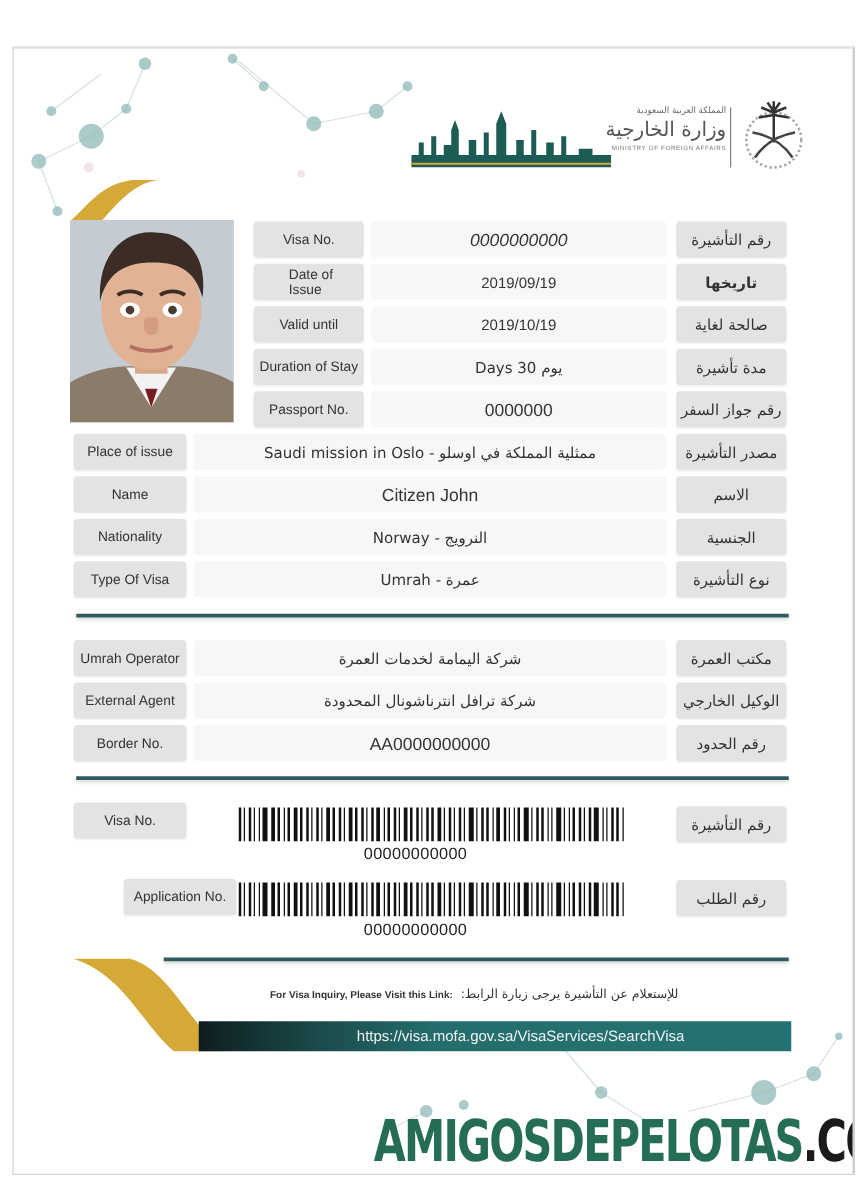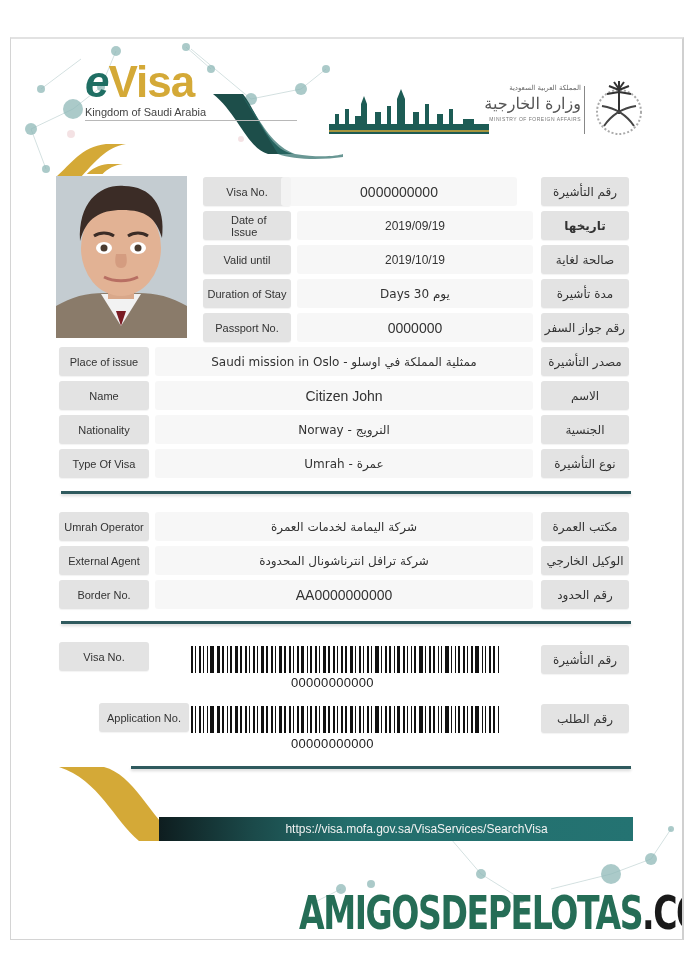--- a/index.html
+++ b/index.html
@@ -114,30 +114,20 @@
         <circle cx="660" cy="790" r="3"></circle>
         <circle cx="330" cy="850" r="5"></circle>
       <circle cx="360" cy="845" r="4"></circle>
     </g>
     <g fill="#e5b9bd" opacity="0.4">
       <circle cx="60" cy="95" r="4"></circle>
         <circle cx="230" cy="100" r="3"></circle>
     </g>
   </svg>
 
-  <div class="evisa-logo" style="left:52px;top:15px;">
-    <svg style="position:absolute;left:0;top:0;" width="280" height="120">
-      <path d="M150 40 L180 40 C195 60 205 95 230 100 L205 100 C185 95 175 60 150 40 Z" fill="#1d4e4a"></path>
-      <path d="M178 40 C195 60 205 90 232 100 C255 104 275 102 280 100 L280 103 C260 106 230 106 215 100 Z" fill="#2a6b66" opacity="0.7"></path>
-      <path d="M0 150 L15 130 C25 118 30 112 45 110 L60 110 C45 112 38 120 28 135 Z" fill="#d4a937"></path>
-    </svg>
-    <div class="evisa-word"><span class="e">e</span><span class="visa">Visa</span></div>
-    <div class="evisa-sub">Kingdom of Saudi Arabia</div>
-    <div class="evisa-rule"></div>
-  </div>
 
   <svg style="position:absolute;left:40px;top:100px;" width="80" height="40">
     <path d="M5 38 C20 25 30 8 55 5 L75 5 C55 8 42 25 30 38 Z" fill="#d4a937"></path>
   </svg>
 
   <svg class="skyline" viewBox="0 0 160 50">
     <path d="M0 50 L0 40 L6 40 L6 30 L10 30 L10 40 L16 40 L16 25 L20 25 L20 40 L26 40 L26 32 L32 32 L32 20 L35 12 L38 20 L38 40 L46 40 L46 28 L52 28 L52 40 L58 40 L58 22 L62 22 L62 40 L68 40 L68 15 L72 5 L76 15 L76 40 L84 40 L84 28 L90 28 L90 40 L96 40 L96 20 L100 20 L100 40 L108 40 L108 30 L114 30 L114 40 L120 40 L120 25 L124 25 L124 40 L134 40 L134 35 L145 35 L145 40 L160 40 L160 50 Z" fill="#1d5c55"></path>
     <line x1="0" y1="47" x2="160" y2="47" stroke="#d4a937" stroke-width="1.5"></line>
   </svg>
 
@@ -168,21 +158,21 @@
       <ellipse cx="82" cy="72" rx="8" ry="6" fill="#fff"></ellipse>
         <circle cx="82" cy="72" r="3.5" fill="#4a3b30"></circle>
       <path d="M38 60 C44 56 52 56 58 60 M72 60 C78 56 86 56 92 60" stroke="#3b2c26" stroke-width="3" fill="none"></path>
       <path d="M60 78 C58 88 60 92 65 92 C70 92 72 88 70 78" fill="#d49c80"></path>
       <path d="M48 101 C58 106 72 106 82 101" stroke="#b86f63" stroke-width="3" fill="none"></path>
     </svg>
   </div>
 
   <div>
     <div class="lbl" style="left:192px;top:138px;width:88px;">Visa No.</div>
-    <div class="val big" style="left:270px;top:138px;width:236px;">0000000000</div>
+    <div class="val big" style="left:286px;top:138px;width:236px;font-style:italic;">0000000000</div>
     <div class="lbl ar" style="left:530px;top:138px;width:88px;">رقم التأشيرة</div>
 
     <div class="lbl" style="left:192px;top:172px;width:88px;padding-left:28px;">Date of Issue</div>
     <div class="val" style="left:286px;top:172px;width:236px;">2019/09/19</div>
     <div class="lbl ar" style="left:530px;top:172px;width:88px;font-weight:bold;">تاريخها</div>
 
     <div class="lbl" style="left:192px;top:206px;width:88px;">Valid until</div>
     <div class="val" style="left:286px;top:206px;width:236px;">2019/10/19</div>
     <div class="lbl ar" style="left:530px;top:206px;width:88px;">صالحة لغاية</div>
 
@@ -385,16 +375,20 @@
       </div>
     <div class="barcode-num" style="left:280px;top:697px;">00000000000</div>
     <div class="lbl ar" style="left:530px;top:665px;width:88px;">رقم الطلب</div>
   </div>
 
   <svg style="position:absolute;left:48px;top:726px;" width="160" height="80">
     <path d="M0 2 L45 2 C75 10 90 50 120 76 L80 76 C55 55 40 15 0 2 Z" fill="#d4a937"></path>
     <path d="M45 2 C75 10 90 50 120 76 L150 76 C115 50 95 10 60 2 Z" fill="#0f2426" opacity="0.0"></path>
   </svg>
   <div class="footer-rule" style="left:120px;top:727px;width:500px;"></div>
+  <div class="inquiry" style="left:205px;top:751px;">
+    <span>For Visa Inquiry, Please Visit this Link:</span>
+    <span class="ar">للإستعلام عن التأشيرة يرجى زيارة الرابط:</span>
+  </div>
   <div class="url-bar" style="left:148px;top:778px;">https://visa.mofa.gov.sa/VisaServices/SearchVisa</div>
 
   <div class="watermark" style="left:288px;top:851px;"><span class="green">AMIGOSDEPELOTAS</span><span class="black">.COM</span></div>
 </div>
 
 </body></html>

